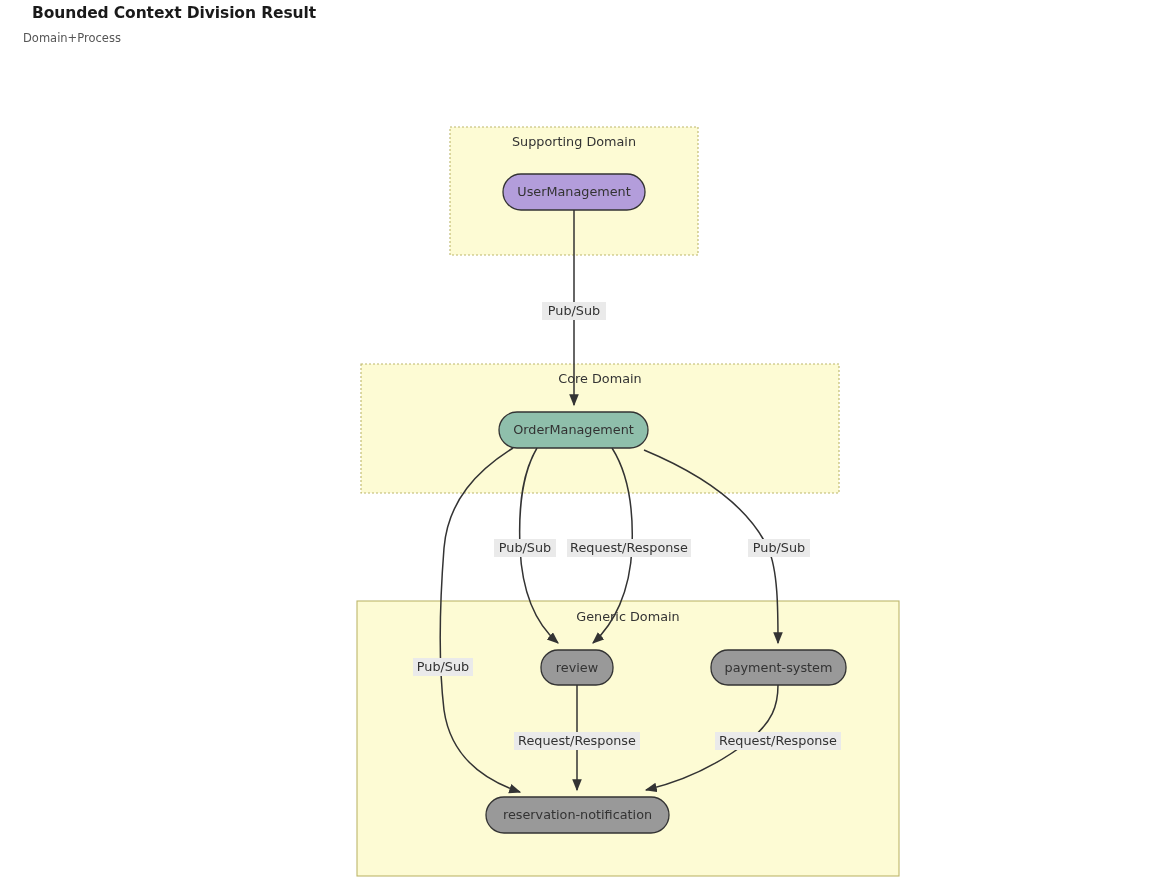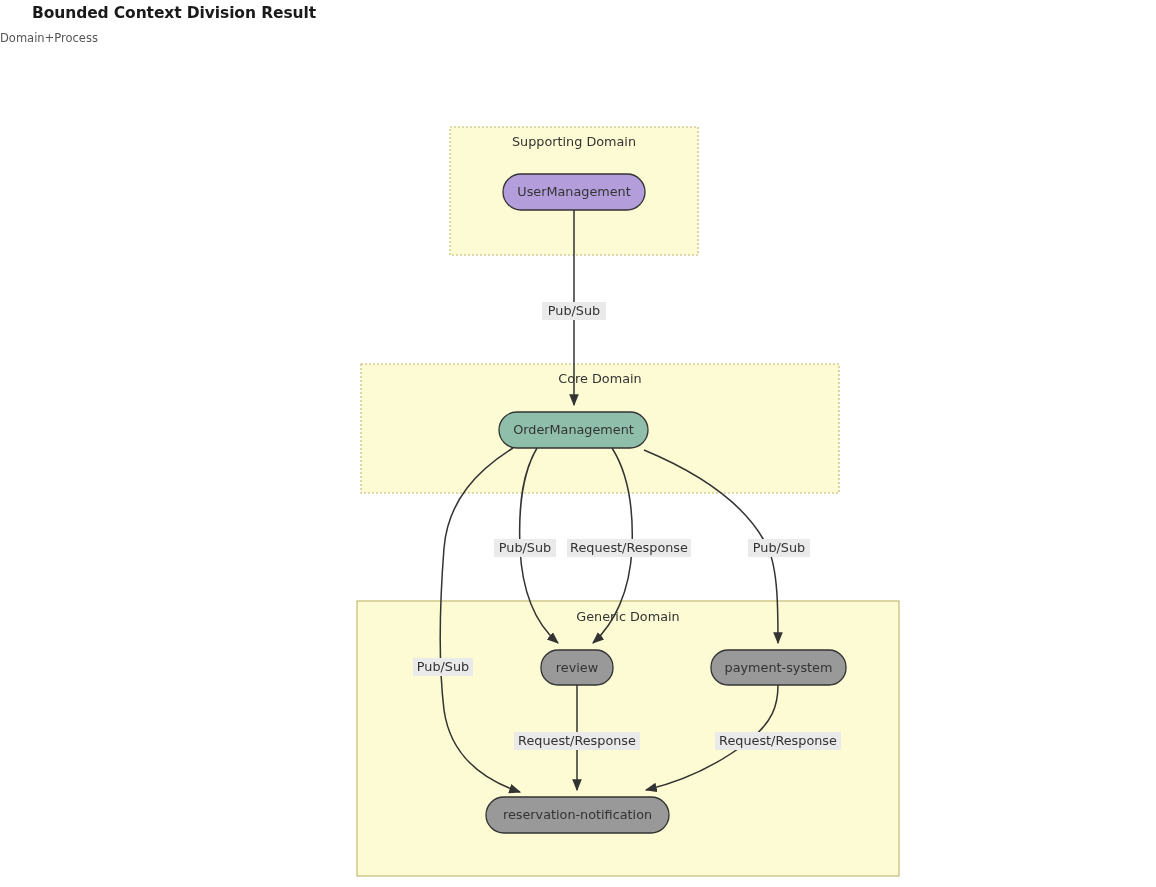--- a/index.html
+++ b/index.html
@@ -19,21 +19,21 @@
     left: 8px;
     top: 4px;
     font-size: 15.5px;
     font-weight: bold;
     color: #1a1a1a;
     letter-spacing: -0.1px;
     margin-left: 24px;
   }
   #page-subtitle {
     position: absolute;
-    left: 0;
+    left: 23px;
     top: 31px;
     font-size: 11.5px;
     font-weight: normal;
     color: #555555;
   }
   #diagram-canvas {
     position: absolute;
     left: 0;
     top: 0;
     width: 1156px;

